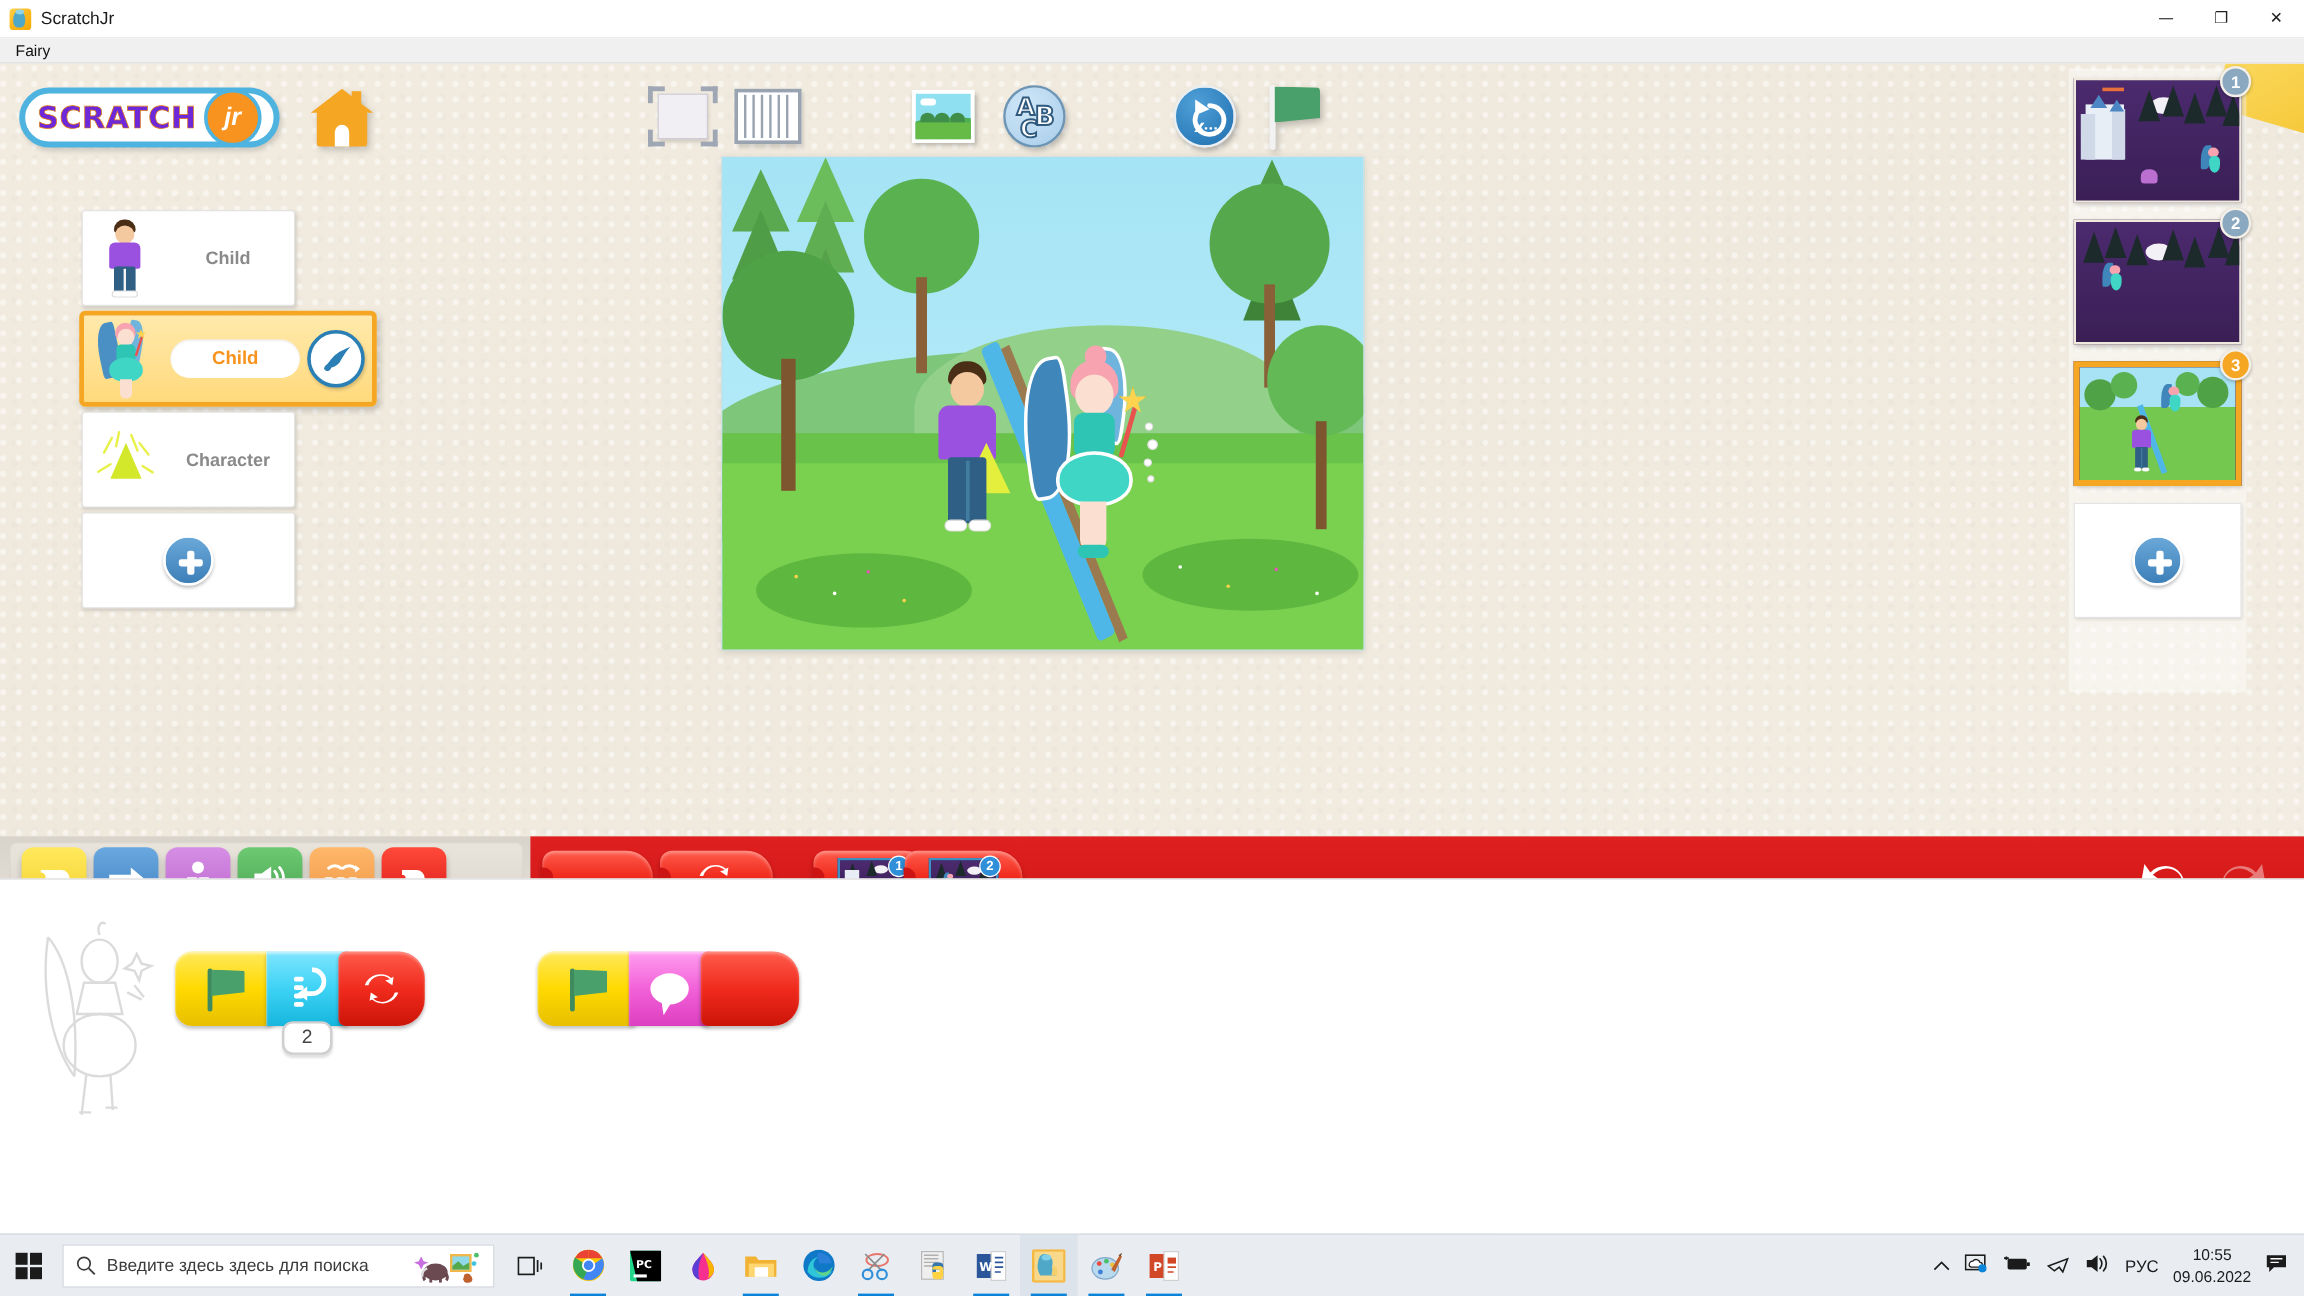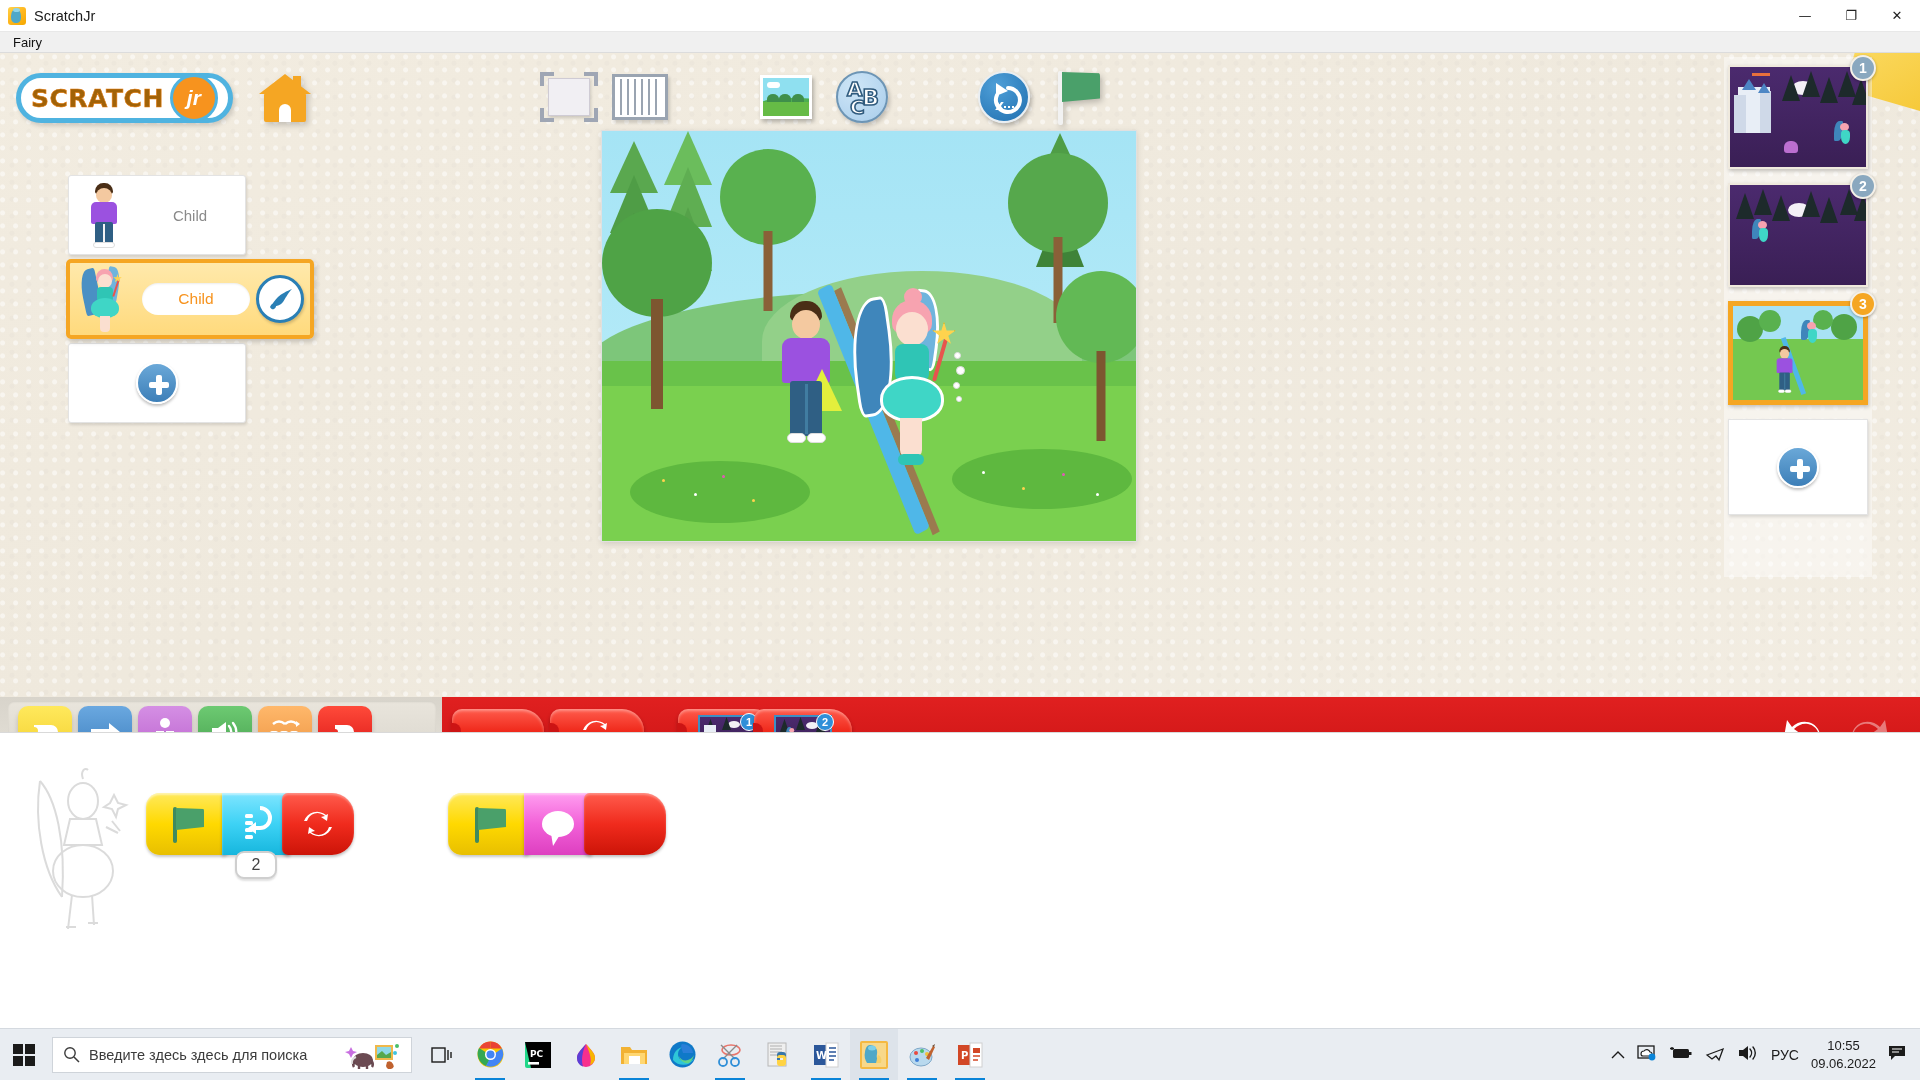--- a/index.html
+++ b/index.html
@@ -66,21 +66,21 @@
   
   .logo-wrap { position: absolute; left: 16px; top: 20px; display: flex; align-items: center; gap: 10px;}
   .logo {
     height: 50px; padding: 0 14px 0 10px;
     background: #ffffff; border: 5px solid #4fb3e0; border-radius: 26px;
     display: flex; align-items: center; position: relative;
     box-shadow: 2px 3px 4px rgba(0,0,0,.15);
   }
   .logo-text {
     font-family: "DejaVu Sans", sans-serif;
-    font-weight: bold; font-size: 25px; color: #a16207;
+    font-weight: bold; font-size: 25px; color: #6d28d9;
     letter-spacing: .5px; -webkit-text-stroke: .6px #e07b12;
   }
   .logo-jr {
     width: 42px; height: 42px; border-radius: 50%; background: #f7931e;
     display: flex; align-items: center; justify-content: center;
     color: #fff; font-size: 21px; font-weight: bold; font-style: italic;
     margin-left: 2px; border: 3px solid #4fb3e0; box-sizing: content-box;
     position: relative; left: 4px;
   }
   .home-btn {
@@ -114,21 +114,21 @@
     display: flex; align-items: center;
   }
   .char-card.selected {
     width: 248px; left: -2px;
     background: linear-gradient(180deg,#ffe9ab 0%,#ffda7d 100%);
     border: 4px solid #f5a623; border-radius: 5px;
     box-shadow: 2px 3px 5px rgba(0,0,0,.18);
   }
   .char-thumb { width: 62px; height: 72px; margin-left: 4px; position: relative; flex: none;}
   .char-label {
-    flex: 1; text-align: center; font-size: 15px; font-weight: normal; color: #8a8a8a;
+    flex: 1; text-align: center; font-size: 15px; font-weight: bold; color: #8a8a8a;
   }
   .char-card.selected .char-label {
     background: #fff; color: #f7931e; border-radius: 16px;
     padding: 7px 0; margin: 0 6px; font-size: 15.5px;
     box-shadow: inset 0 1px 2px rgba(0,0,0,.08);
   }
   .paint-btn {
     width: 48px; height: 48px; border-radius: 50%; background: #fff;
     border: 3px solid #2a7fb5; margin-right: 6px; flex: none;
     display: flex; align-items: center; justify-content: center;
@@ -473,20 +473,34 @@
       </div>
       <div class="char-label">Child</div>
       <div class="paint-btn">
         <svg width="30" height="30" viewBox="0 0 30 30">
           <path d="M6 22c4 1 9 0 12-4 2-3 5-9 9-13-5 2-11 5-14 8-3 3-5 6-7 9z" fill="#2a7fb5"></path>
           <path d="M5 23c1-3 3-4 5-3 2 1 1 4-1 5-1 .6-3 .3-4-2z" fill="#2a7fb5"></path>
         </svg>
       </div>
     </div>
 
+    <div class="char-card">
+      <div class="char-thumb">
+        <div class="sparkle">
+          <i class="tri"></i>
+          <i class="ray" style="left:4px;top:4px;width:2px;height:16px;transform:rotate(28deg)"></i>
+          <i class="ray" style="left:12px;top:0;width:2px;height:14px;transform:rotate(12deg)"></i>
+          <i class="ray" style="left:26px;top:2px;width:2px;height:16px;transform:rotate(-22deg)"></i>
+          <i class="ray" style="left:34px;top:8px;width:2px;height:14px;transform:rotate(-38deg)"></i>
+          <i class="ray" style="left:1px;top:24px;width:2px;height:14px;transform:rotate(58deg)"></i>
+          <i class="ray" style="left:37px;top:26px;width:2px;height:12px;transform:rotate(-58deg)"></i>
+        </div>
+      </div>
+      <div class="char-label">Character</div>
+    </div>
 
     <div class="add-card">
       <div class="plus-circle"></div>
     </div>
   </div>
 
   <div class="toolbar">
 
     <div class="tool t-fullscreen">
       <div class="pane"></div>

